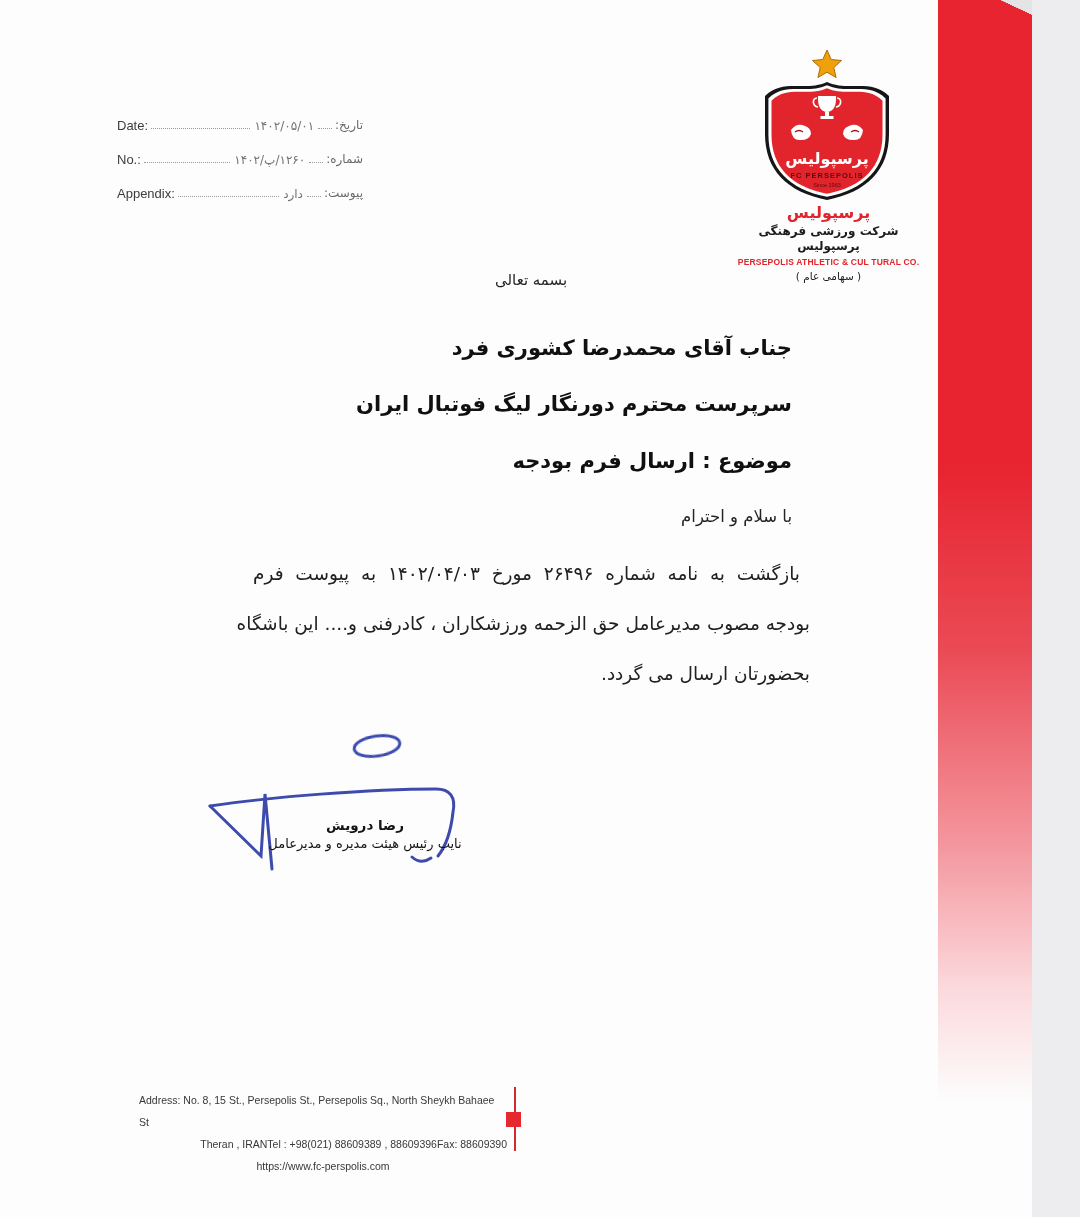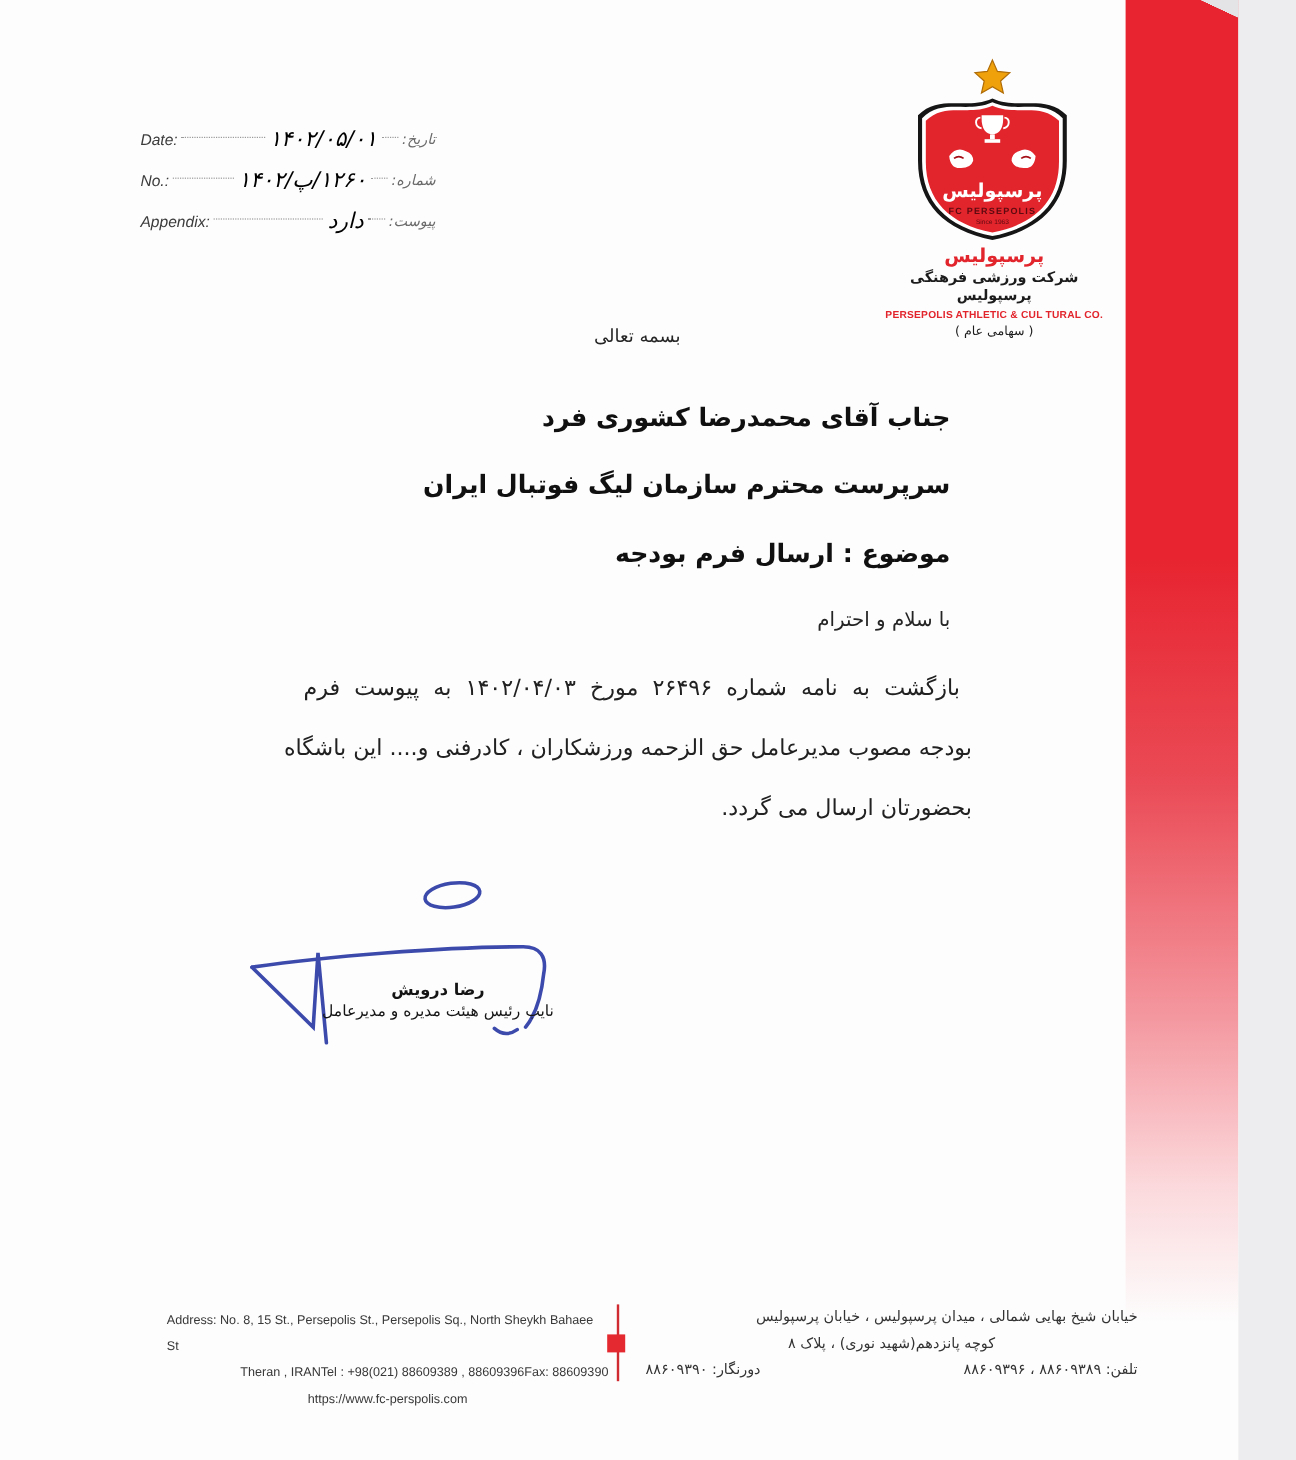--- a/index.html
+++ b/index.html
@@ -9,25 +9,25 @@
     font-family:"DejaVu Sans",sans-serif;color:#222;
   }
   
   .stripe{position:absolute;left:938px;top:0;width:94px;height:1160px;
     background:linear-gradient(180deg,#e72430 0%,#e72430 40%,#ea4a55 56%,#f4979f 73%,#fbd8db 85%,rgba(255,255,255,0) 95%);}
   .gray-col{position:absolute;left:1032px;top:0;width:48px;height:1217px;background:#ededef;}
   .fold{position:absolute;left:1000px;top:0;width:32px;height:15px;
     background:linear-gradient(to bottom left,#e4e4e7 0%,#e4e4e7 49%,rgba(0,0,0,0) 50%);}
   
   .meta{position:absolute;left:117px;top:99px;width:246px;}
-  .meta-row{display:flex;align-items:center;height:34px;font-style:italic;}
+  .meta-row{display:flex;align-items:flex-end;height:34px;}
   .lbl-en{font-family:"Liberation Sans",sans-serif;font-size:13px;color:#3c3c3c;white-space:nowrap;}
   .leader{flex:1;border-bottom:1.6px dotted #9a9a9a;margin:0 3px 4px;height:1px;}
   .leader.short{flex:0 0 14px;}
-  .val{font-size:18px;color:#000000;white-space:nowrap;padding:0 1px;}
+  .val{font-size:12px;color:#737373;white-space:nowrap;padding:0 1px;}
   .val.ltr-force{direction:ltr;unicode-bidi:bidi-override;}
   .lbl-fa{font-size:12px;color:#6a6a6a;white-space:nowrap;padding-bottom:1px;}
   
   .logo-svg{position:absolute;left:757px;top:48px;}
   .logo-caption{position:absolute;left:726px;top:203px;width:205px;text-align:center;}
   .cap1{color:#e2242c;font-weight:bold;font-size:16px;line-height:19px;}
   .cap2{color:#1c1c1c;font-weight:bold;font-size:12px;line-height:15px;margin-top:2px;}
   .cap3{color:#e2242c;font-weight:bold;font-size:8.5px;line-height:11px;margin-top:3px;font-family:"Liberation Sans",sans-serif;letter-spacing:.2px;}
   .cap4{color:#1c1c1c;font-size:10.5px;line-height:13px;margin-top:2px;}
   
@@ -118,21 +118,21 @@
   <div class="logo-caption">
     <div class="cap1 rtl">پرسپولیس</div>
     <div class="cap2 rtl">شرکت ورزشی فرهنگی پرسپولیس</div>
     <div class="cap3">PERSEPOLIS ATHLETIC &amp; CUL TURAL CO.</div>
     <div class="cap4 rtl">( سهامی عام )</div>
   </div>
 
   <div class="bismillah rtl">بسمه تعالی</div>
 
   <div class="head-line rtl" style="top:336px">جناب آقای محمدرضا کشوری فرد</div>
-  <div class="head-line rtl" style="top:392px">سرپرست محترم سازمان لیگ فوتبال ایران</div>
+  <div class="head-line rtl" style="top:392px">سرپرست محترم دورنگار لیگ فوتبال ایران</div>
   <div class="head-line rtl" style="top:449px">موضوع : ارسال فرم بودجه</div>
   <div class="salutation rtl" style="top:507px">با سلام و احترام</div>
 
   <div class="body-par rtl">
     <div class="body-line first">بازگشت به نامه شماره ۲۶۴۹۶ مورخ ۱۴۰۲/۰۴/۰۳ به پیوست فرم</div>
     <div class="body-line">بودجه مصوب مدیرعامل حق الزحمه ورزشکاران ، کادرفنی و....  این باشگاه</div>
     <div class="body-line last">بحضورتان ارسال می گردد.</div>
   </div>
 
   <svg class="sig-svg" width="290" height="160" viewBox="195 715 290 160">
@@ -152,22 +152,14 @@
       <span>Theran , IRAN</span>
       <span>Tel : +98(021) 88609389 , 88609396</span>
       <span>Fax: 88609390</span>
     </div>
     <div class="row3">https://www.fc-perspolis.com</div>
   </div>
 
   <div class="divider"></div>
   <div class="divider-square"></div>
 
-  <div class="foot-fa rtl">
-    <div class="row1">خیابان شیخ بهایی شمالی ، میدان پرسپولیس ، خیابان پرسپولیس</div>
-    <div class="row2">کوچه پانزدهم(شهید نوری) ، پلاک ۸</div>
-    <div class="row3">
-      <span>تلفن: ۸۸۶۰۹۳۸۹ ، ۸۸۶۰۹۳۹۶</span>
-      <span>دورنگار: ۸۸۶۰۹۳۹۰</span>
-    </div>
-  </div>
 
 </div>
 
 </body></html>

